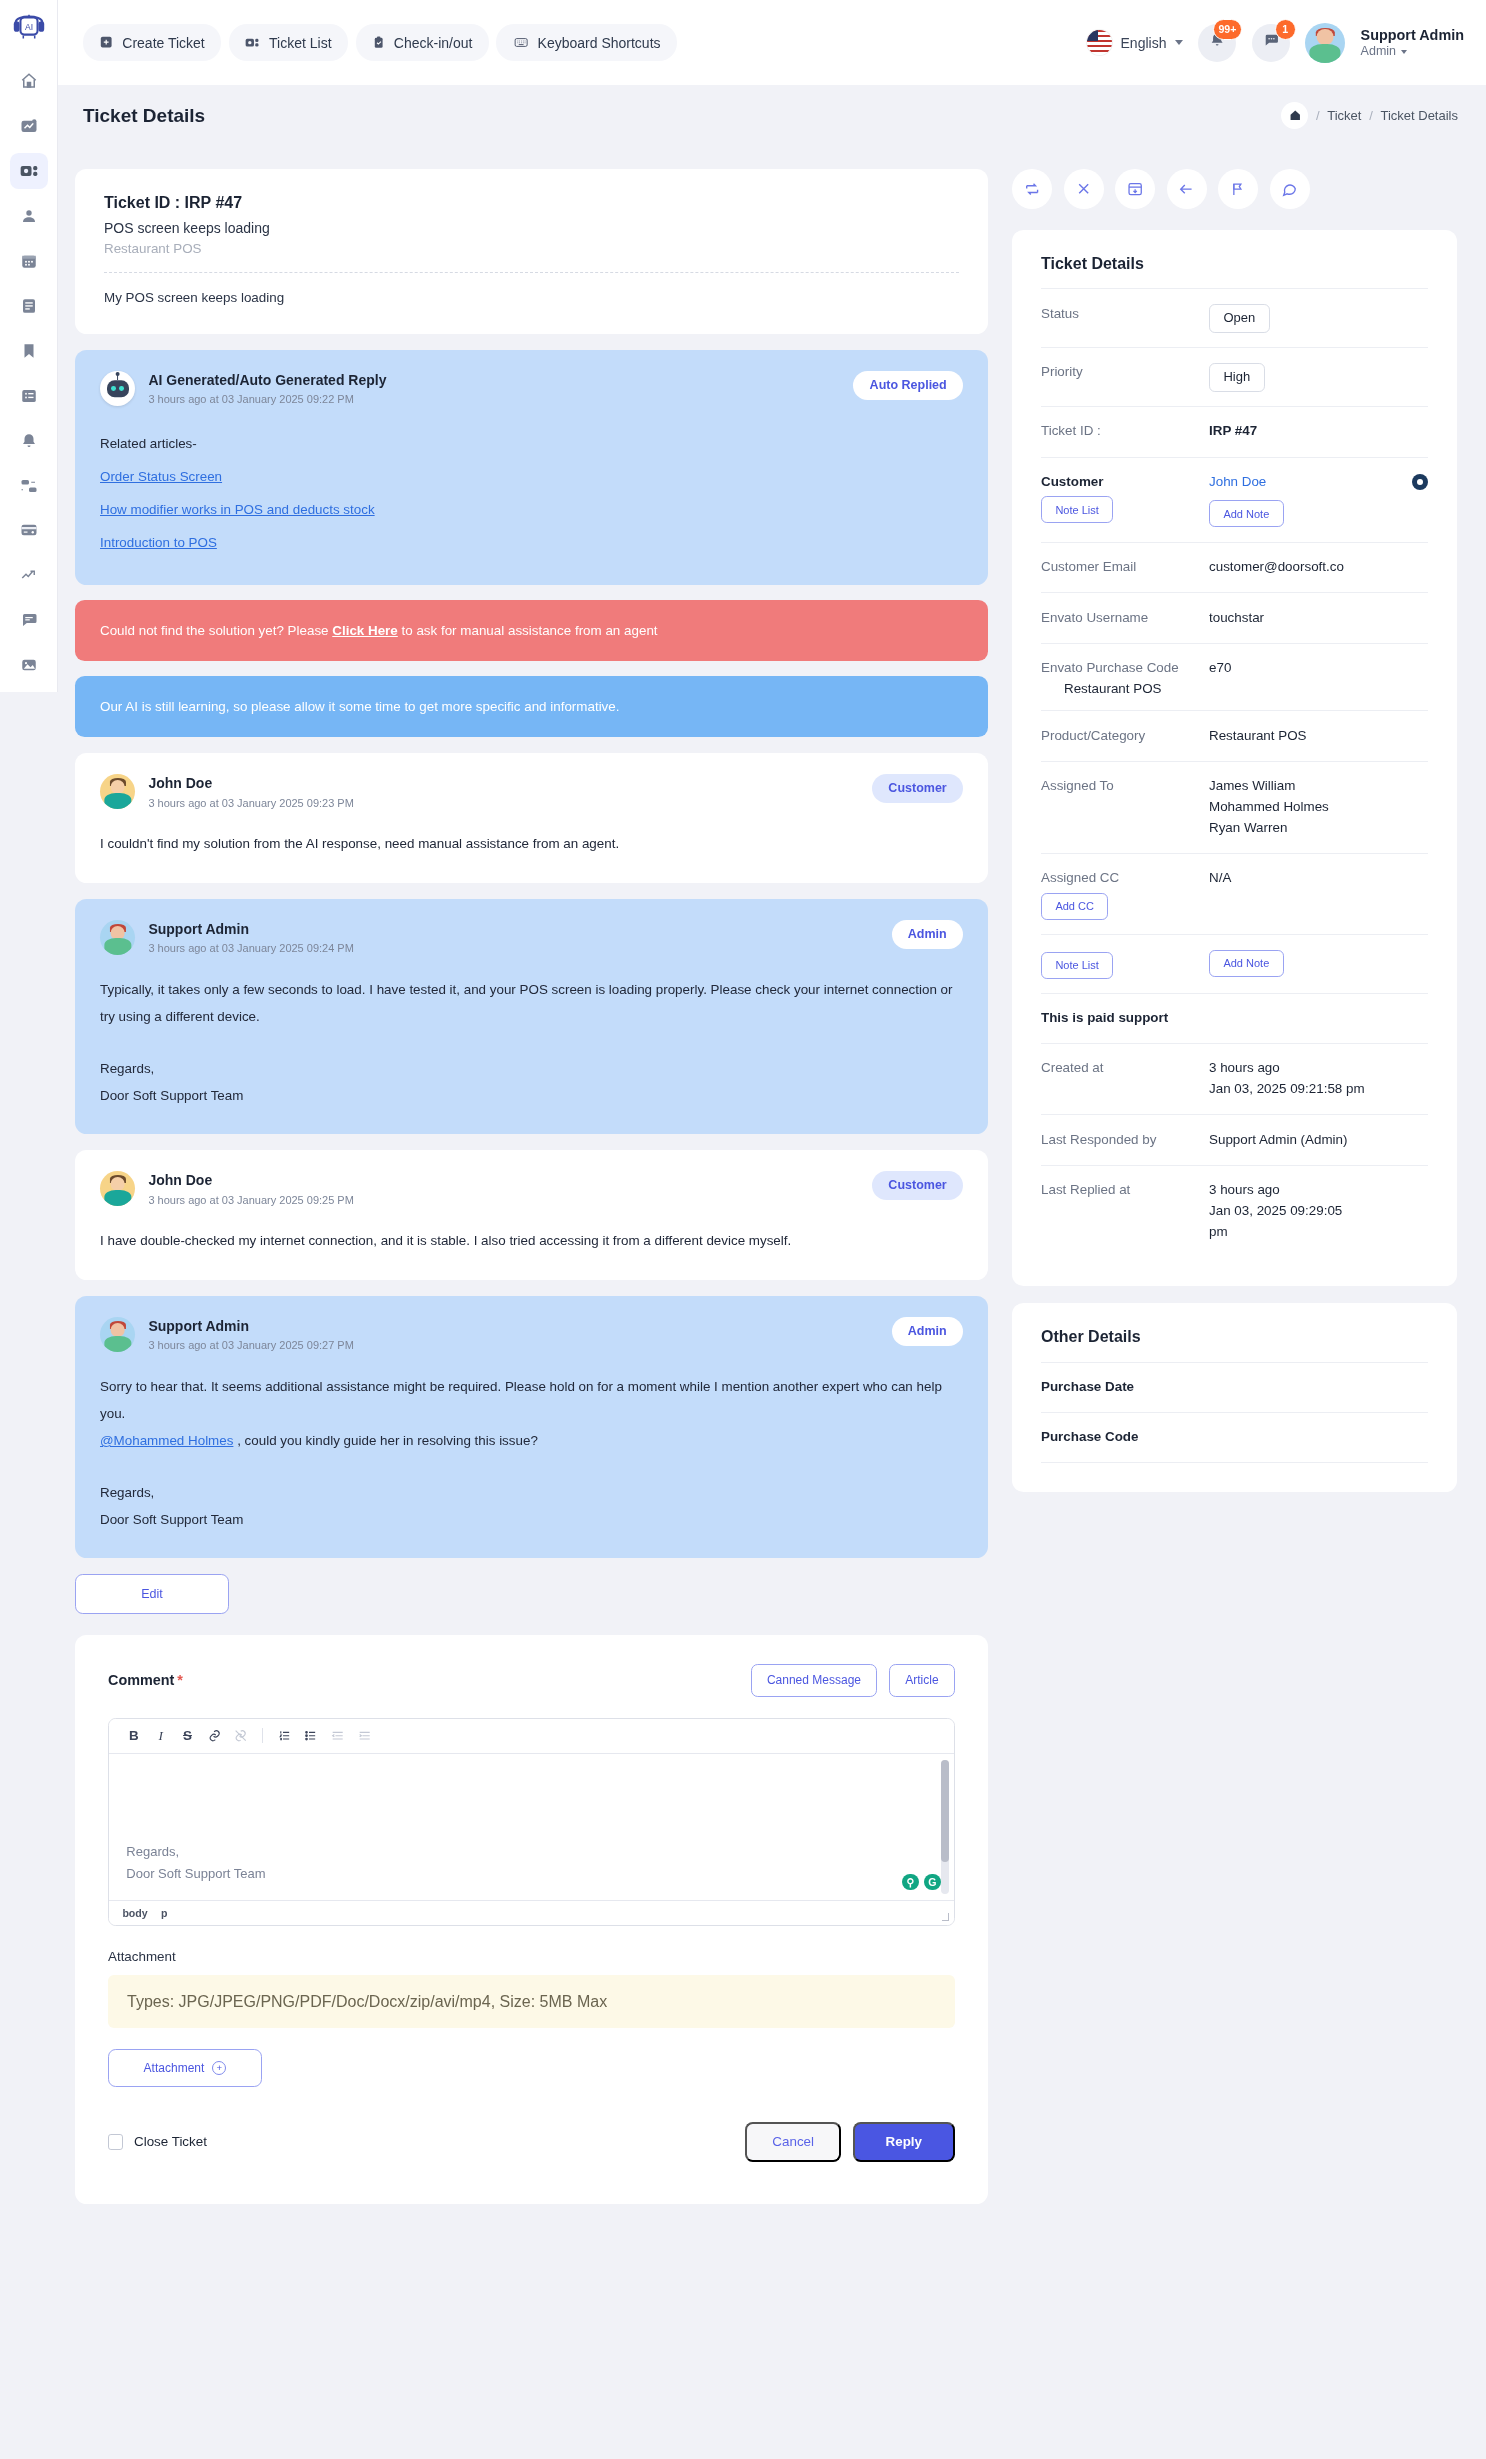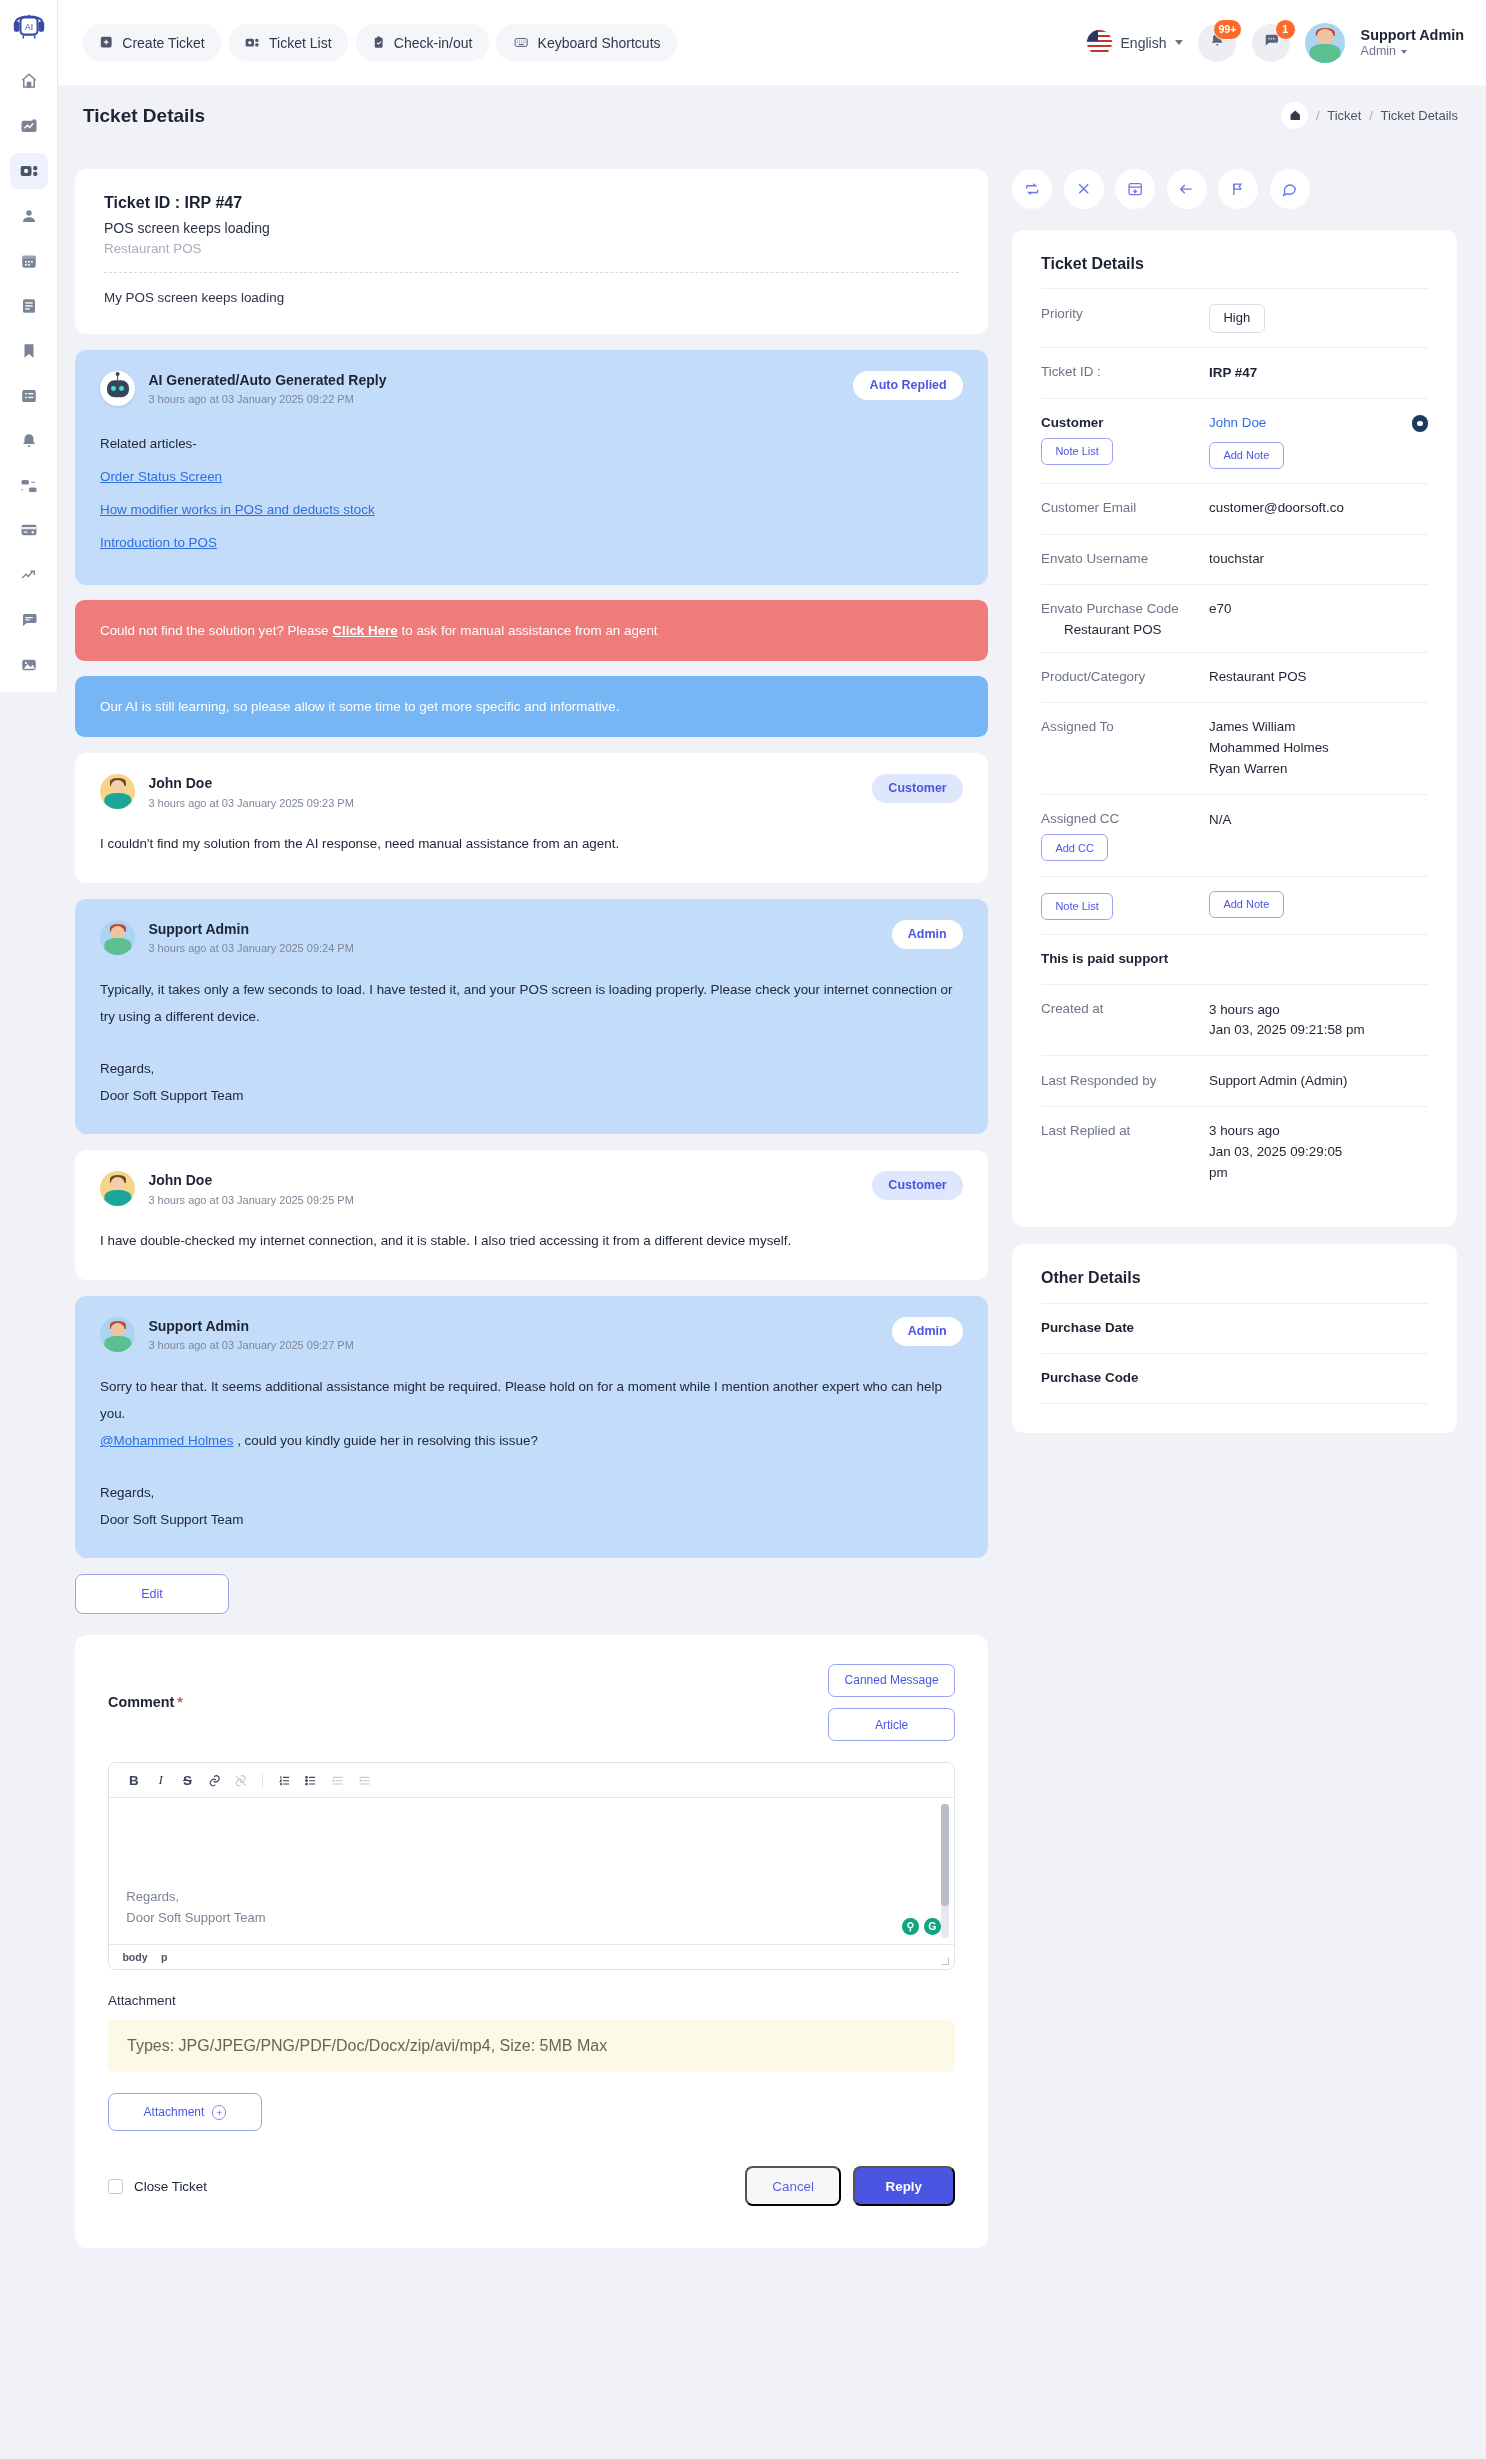--- a/index.html
+++ b/index.html
@@ -152,21 +152,21 @@
     background: #fff; color: #4b56e0; font-size: 12.5px;
     display: flex; align-items: center; justify-content: center;
     margin: 7.7px 0 21px;
   }
 
   
   .form-card { padding: 29px 33px 42px; }
   .form-top { display: flex; align-items: center; margin-bottom: 21px; }
   .form-label { font-size: 14.4px; font-weight: 700; color: #1c2434; }
   .req { color: #e4574f; margin-left: 2.9px; }
-  .form-top-btns { margin-left: auto; display: flex; gap: 11.5px; flex-direction: column; }
+  .form-top-btns { margin-left: auto; display: flex; gap: 11.5px; }
   .obtn {
     height: 33px; padding: 0 15.4px; border-radius: 6.7px; border: 1px solid #9aa3f2;
     background: #fff; color: #4b56e0; font-size: 12px;
     display: flex; align-items: center; justify-content: center; white-space:nowrap;
   }
   .editor { border: 1px solid #dde0e8; border-radius: 7.7px; overflow: hidden; }
   .editor-toolbar {
     height: 35px; display: flex; align-items: center; gap: 3.8px;
     padding: 0 13.4px; border-bottom: 1px solid #e6e8ef; background: #fff;
     color: #3c4459;
@@ -751,20 +751,26 @@
       <div class="act">
         <svg width="16.3" height="16.3" viewBox="0 0 24 24" fill="none" stroke="currentColor" stroke-width="2">
             <path d="M21 11.5a8 8 0 01-8.5 8 9 9 0 01-3.5-.7L4 21l1.5-4.5A8 8 0 1121 11.5z"></path>
           </svg>
       </div>
     </div>
 
     <section class="card panel">
       <div class="panel-title">Ticket Details</div>
 
+      <div class="drow">
+        <div class="dk">Status</div>
+        <div class="dv">
+          <span class="chipbox">Open</span>
+        </div>
+      </div>
 
       <div class="drow">
         <div class="dk">Priority</div>
         <div class="dv">
           <span class="chipbox">High</span>
         </div>
       </div>
 
       <div class="drow">
         <div class="dk">Ticket ID :</div>

